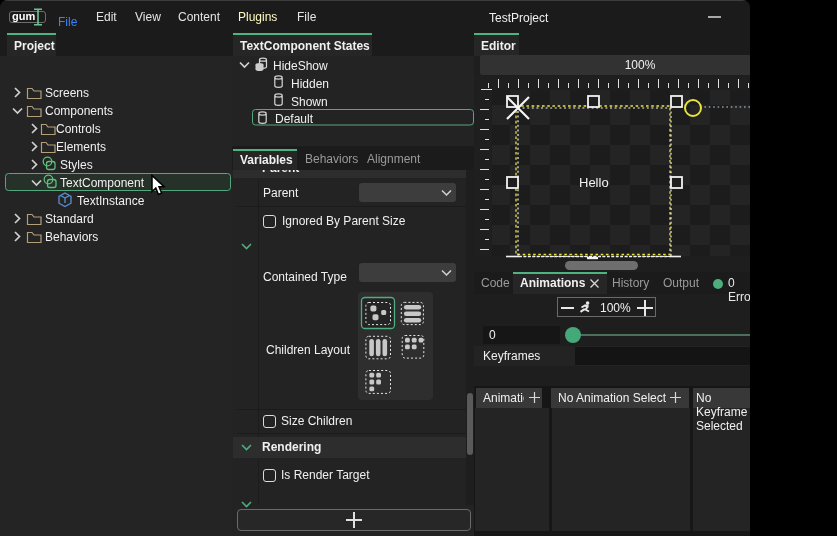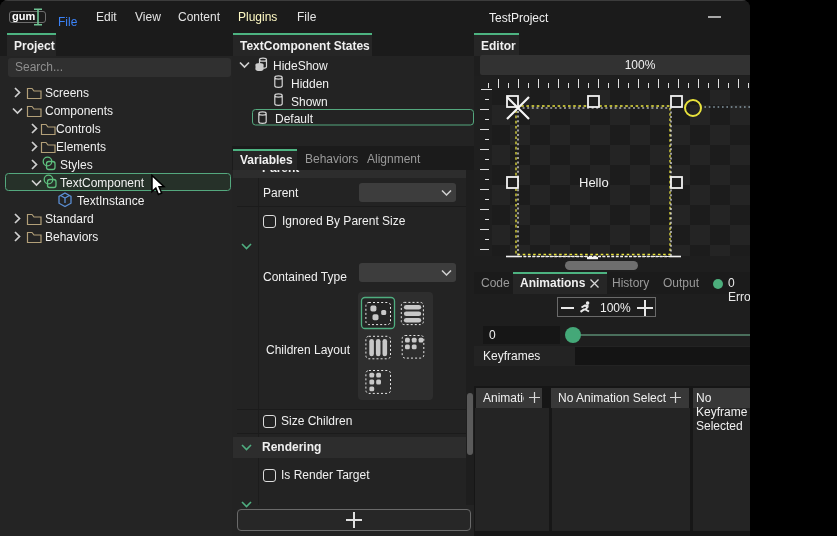--- a/index.html
+++ b/index.html
@@ -39,21 +39,20 @@
   <div class="abs" style="left:708px;top:16px;width:13px;height:1.5px;background:#a8a8a8;"></div>
   <div class="abs" style="left:758px;top:11px;width:11px;height:11px;border:1.3px solid #a8a8a8;border-radius:2px;"></div>
   <svg class="abs" style="left:805px;top:10px;" width="14" height="14" viewBox="0 0 14 14">
     <path d="M2 2 L12 12 M12 2 L2 12" stroke="#a8a8a8" stroke-width="1.4"></path>
   </svg>
 
   <div class="abs" style="left:0;top:56px;width:232px;height:480px;background:#242424;"></div>
   <div class="tab" style="left:7px;top:33px;width:49px;height:23px;">
       <span class="lbl">Project</span>
     </div>
-  <div class="abs" style="left:8px;top:58px;width:223px;height:19px;background:#303030;border-radius:3px;color:#8e8e8e;padding:2px 0 0 7px;">Search...</div>
 
   <svg class="abs" style="left:0;top:80px;" width="232px" height="170" viewBox="0 0 232 170">
 
     <rect x="5.5" y="93.5" width="225" height="17" rx="3" fill="#263129" stroke="#54a87e" stroke-width="1"></rect>
 
     <g stroke="#d0d0d0" stroke-width="1.7" fill="none">
       <path d="M15 8 l4.5 4.5 L15 17"></path>
       <path d="M13 28.5 l4.5 4.5 L22 28.5"></path>
       <path d="M32 44 l4.5 4.5 L32 53"></path>
       <path d="M32 62 l4.5 4.5 L32 71"></path>

